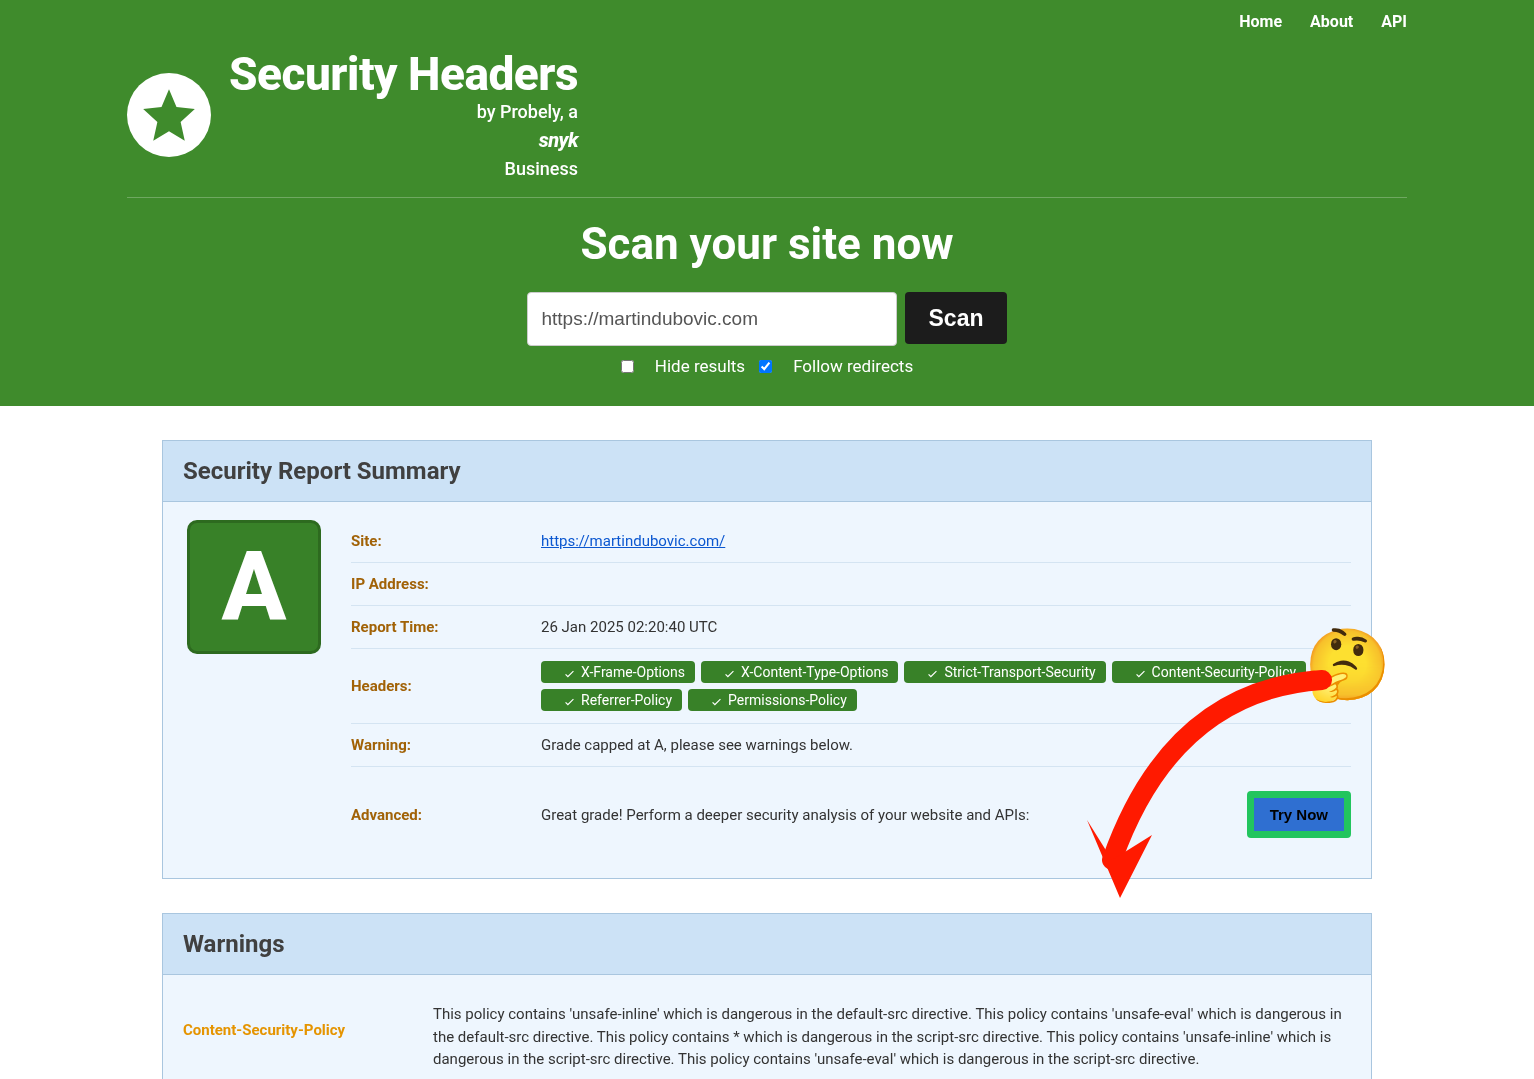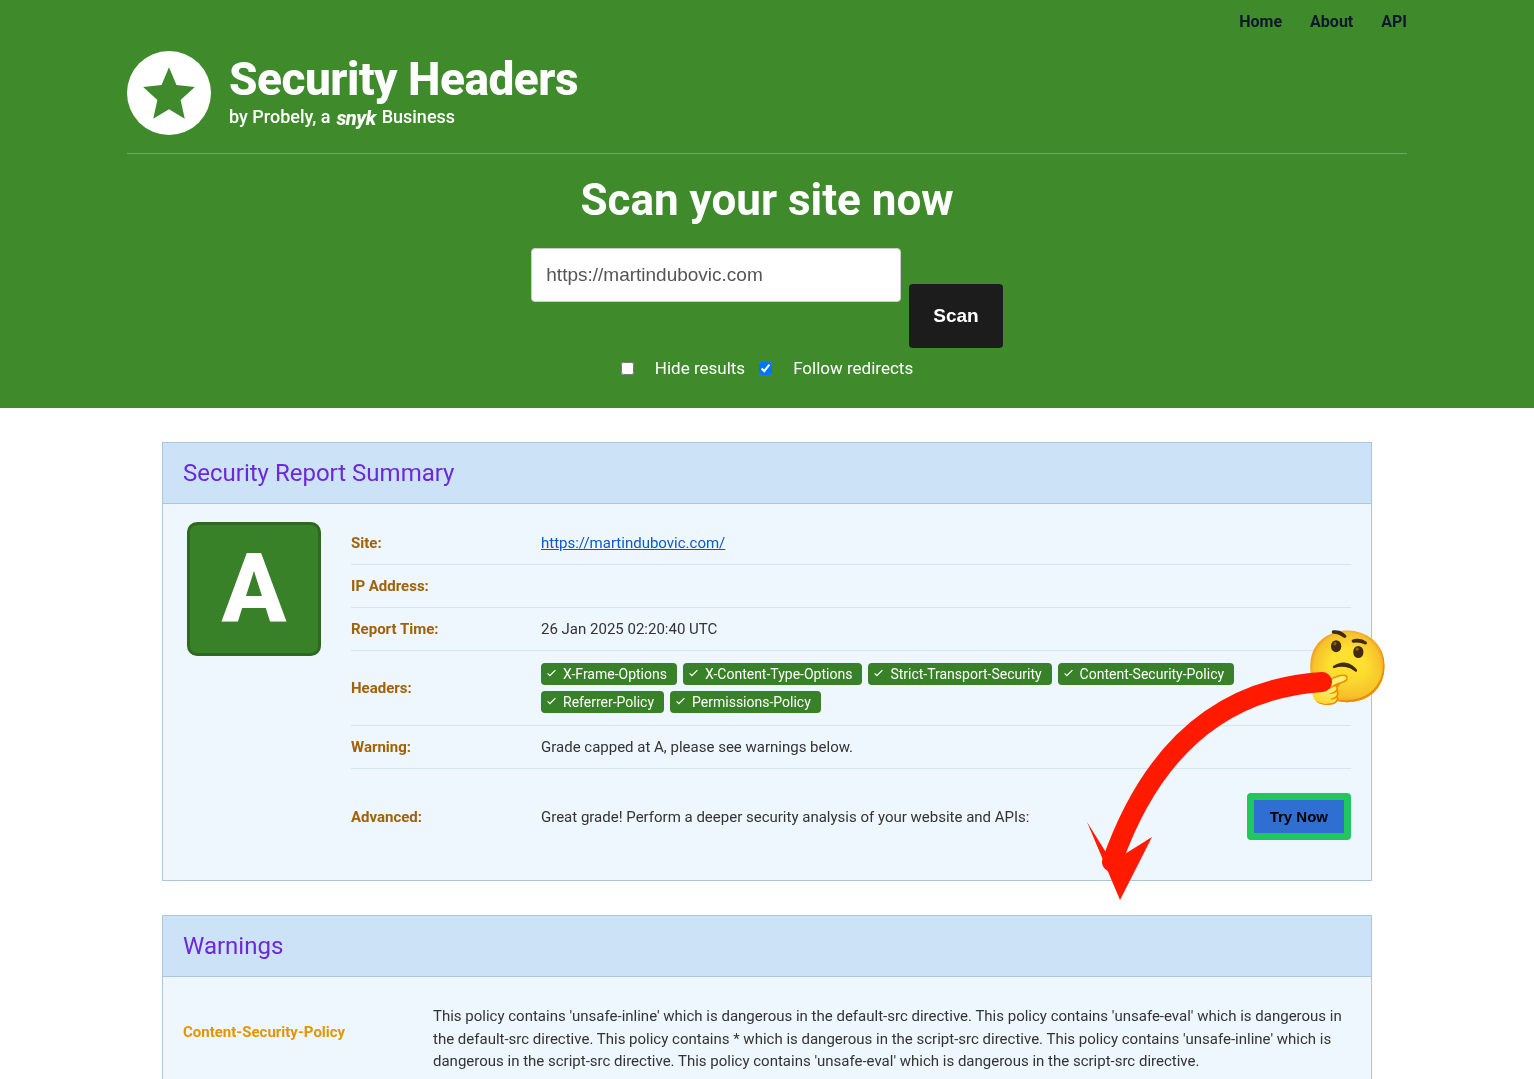--- a/index.html
+++ b/index.html
@@ -2,61 +2,61 @@
 <html><head>
   <meta charset="utf-8">
   <style>
     * { margin: 0; padding: 0; box-sizing: border-box; }
     body { font-family: -apple-system, BlinkMacSystemFont, "Segoe UI", Roboto, "Helvetica Neue", Arial, sans-serif; background: #fff; color: #333; }
     
     .top-banner { background: #3f8b2c; padding: 0 20px; }
     .top-inner { max-width: 1280px; margin: 0 auto; position: relative; }
     
     .nav-links { display: flex; justify-content: flex-end; gap: 28px; padding: 12px 0 6px; }
-    .nav-links a { color: #0f172a; text-decoration: none; font-weight: 700; font-size: 16px; }
+    .nav-links a { color: #ffffff; text-decoration: none; font-weight: 700; font-size: 16px; }
     
     .logo-row { display: flex; align-items: center; gap: 18px; padding: 14px 0 18px; }
     .logo-badge { width: 84px; height: 84px; background: #fff; border-radius: 50%; display: flex; align-items: center; justify-content: center; flex-shrink: 0; }
     .logo-badge svg { width: 62px; height: 62px; fill: #3f8b2c; }
     .logo-text { color: #fff; }
     .logo-title { font-size: 46px; font-weight: 800; line-height: 1; letter-spacing: -0.5px; }
-    .logo-tagline { font-size: 18px; font-weight: 500; margin-top: 4px; display: flex; align-items: flex-start; gap: 6px; }
+    .logo-tagline { font-size: 18px; font-weight: 500; margin-top: 4px; display: flex; align-items: flex-end; gap: 6px; flex-direction: column; }
     .logo-tagline .snyk { font-weight: 800; font-style: italic; font-size: 20px; letter-spacing: -0.5px; }
     
     .divider-rule { border: 0; border-top: 1px solid rgba(255,255,255,0.25); }
     
     .scan-section { text-align: center; padding: 20px 0 30px; color: #fff; }
     .scan-title { font-size: 44px; font-weight: 700; margin-bottom: 22px; }
     .scan-form { display: flex; justify-content: center; gap: 8px; }
     .scan-input { width: 370px; height: 54px; border: 1px solid #ccc; border-radius: 4px; padding: 0 14px; font-size: 19px; color: #555; }
-    .scan-button { height: 64px; padding: 0 24px; background: #1c1c1c; color: #fff; border: none; border-radius: 4px; font-size: 19px; font-weight: 700; cursor: pointer; margin-top: 36px; }
+    .scan-button { height: 52px; padding: 0 24px; background: #1c1c1c; color: #fff; border: none; border-radius: 4px; font-size: 23px; font-weight: 700; cursor: pointer; }
     .scan-options { display: flex; justify-content: center; gap: 14px; margin-top: 10px; font-size: 17px; }
     .scan-options label { display: flex; align-items: center; gap: 21px; cursor: pointer; }
     
     .content { max-width: 1230px; margin: 34px auto 40px; padding: 0 10px; position: relative; }
     
     .panel { border: 1px solid #a9c6df; background: #eef6fe; margin-bottom: 34px; }
     .panel-header { background: #cce2f6; padding: 16px 20px; border-bottom: 1px solid #a9c6df; }
-    .panel-title { font-size: 24px; font-weight: 400; color: #6d28d9; }
+    .panel-title { font-size: 24px; font-weight: 700; color: #404040; }
     .panel-body { padding: 18px 20px; }
     
     .summary-body { display: flex; gap: 30px; align-items: flex-start; }
     .grade-box { width: 134px; height: 134px; background: #388128; border: 3px solid #2d6a1f; border-radius: 10px; display: flex; align-items: center; justify-content: center; flex-shrink: 0; margin-left: 4px; }
     .grade-letter { color: #fff; font-size: 96px; font-weight: 800; line-height: 1; }
     
     .summary-table { flex: 1; }
     .summary-row { display: flex; padding: 12px 0; border-bottom: 1px solid #d4e4f2; align-items: center; }
     .summary-row:last-child { border-bottom: none; }
     .summary-row.double-border { border-bottom-width: 2px; padding-top: 24px; padding-bottom: 22px; }
     .summary-label { width: 190px; font-weight: 700; color: #a16207; font-size: 15px; flex-shrink: 0; }
     .summary-value { flex: 1; font-size: 15px; color: #333; }
     .summary-value a { color: #0b57d0; text-decoration: underline; }
     
     .header-pills { display: flex; flex-wrap: wrap; gap: 6px; }
-    .pill { background: #388128; color: #fff; padding: 3px 10px 3px 4px; border-radius: 4px; font-size: 14px; display: inline-flex; align-items: flex-start; gap: 5px; }
+    .pill { background: #388128; color: #fff; padding: 3px 10px 3px 22px; border-radius: 4px; font-size: 14px; display: inline-flex; align-items: flex-end; gap: 5px; }
     .pill svg { width: 13px; height: 13px; fill: #fff; }
     
     .try-now-btn { background: #2f6fd1; color: #000000; border: 7px solid #22c55e; padding: 8px 16px; border-radius: 4px; font-weight: 700; font-size: 15px; cursor: pointer; margin-left: auto; }
     
     .warnings-body { padding: 0 20px; }
     .warning-row { display: flex; padding: 24px 0; border-bottom: 1px solid #d4e4f2; align-items: flex-start; }
     .warning-row:first-child { padding-top: 28px; }
     .warning-label { width: 250px; font-weight: 700; color: #e59400; font-size: 15px; flex-shrink: 0; padding-top: 18px; }
     .warning-text { flex: 1; font-size: 15px; color: #333; line-height: 1.5; }
     

